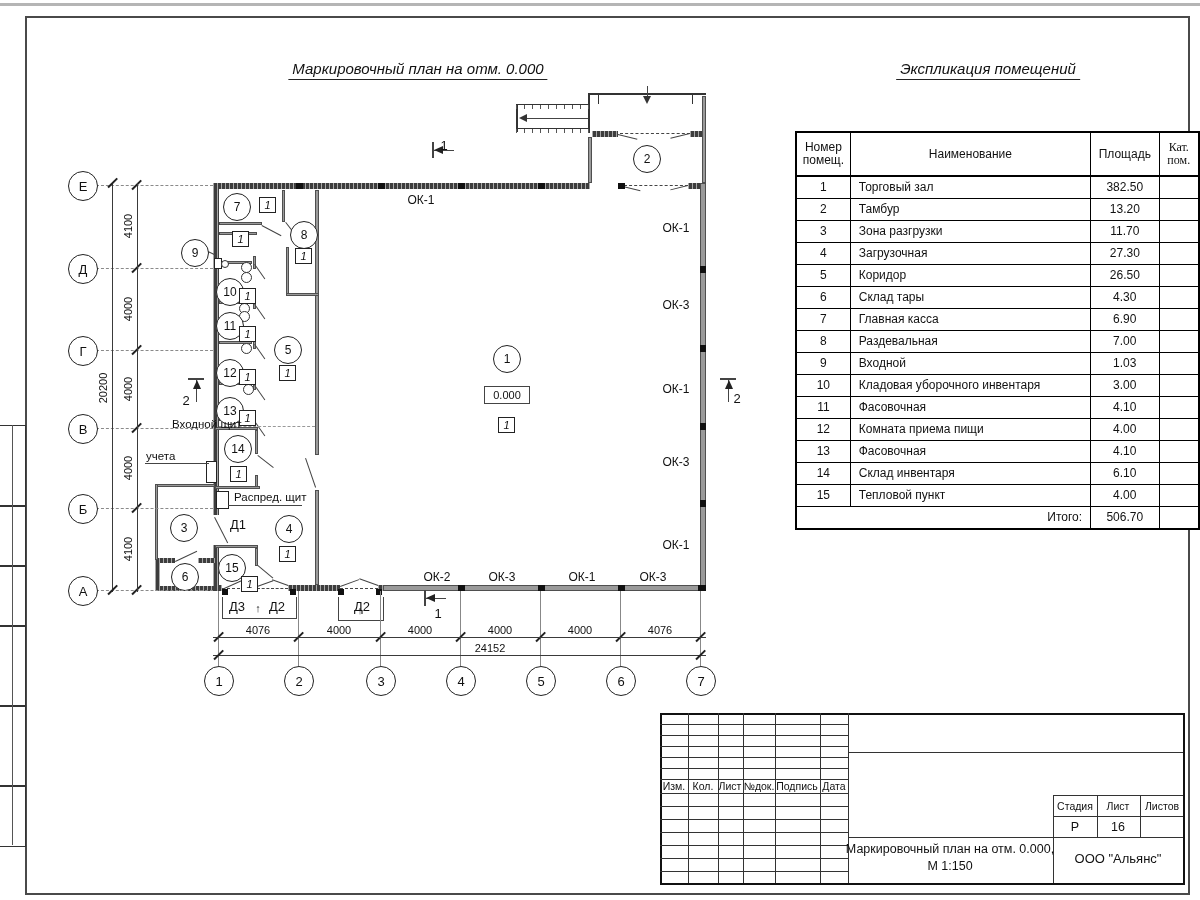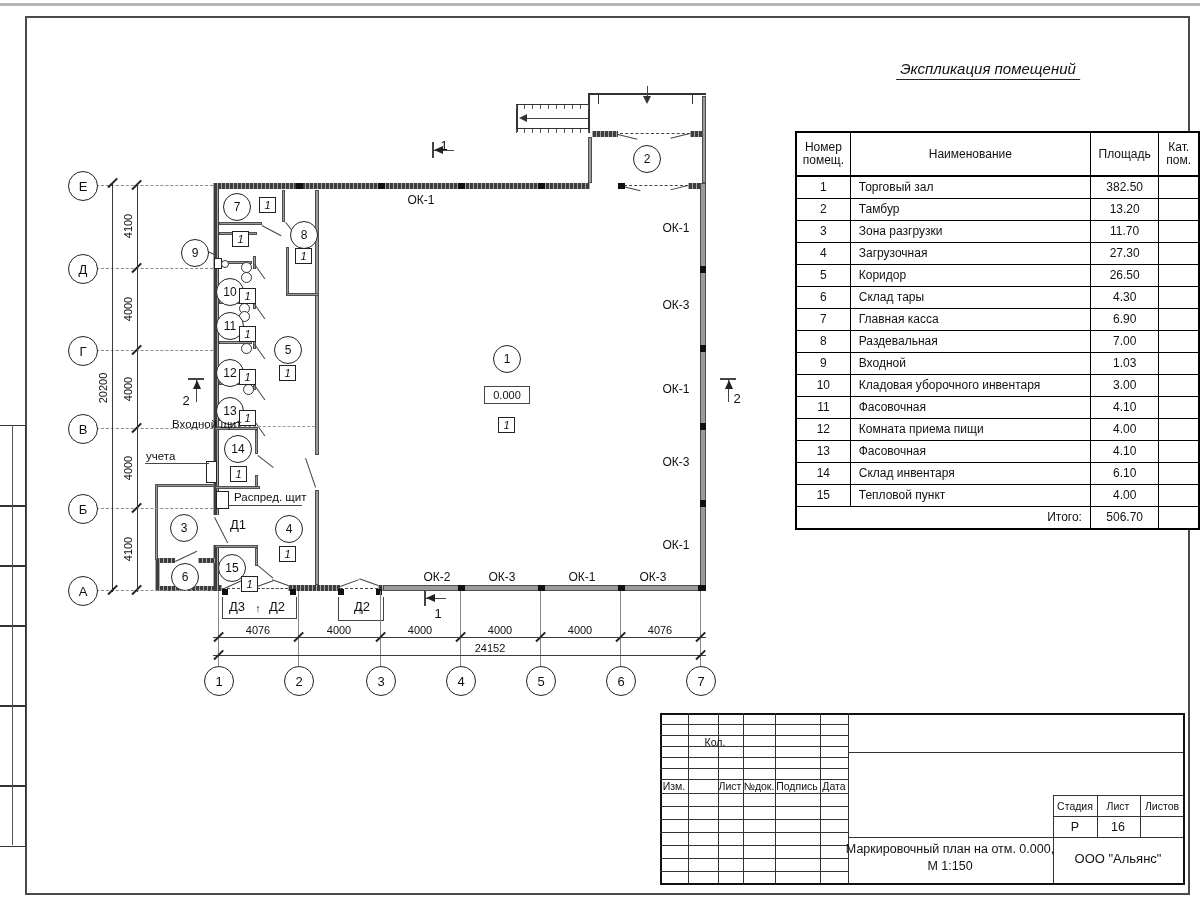--- a/index.html
+++ b/index.html
@@ -59,30 +59,31 @@
 <div>
   <div class="stampbox" style="left:-1px;top:425px;width:25px;height:80px;"></div>
   <div class="stampbox" style="left:-1px;top:505px;width:25px;height:60px;"></div>
   <div class="stampbox" style="left:-1px;top:565px;width:25px;height:60px;"></div>
   <div class="stampbox" style="left:-1px;top:625px;width:25px;height:80px;"></div>
   <div class="stampbox" style="left:-1px;top:705px;width:25px;height:80px;"></div>
   <div class="stampbox" style="left:-1px;top:785px;width:25px;height:60px;"></div>
   <div class="thin" style="left:12px;top:425px;width:1px;height:420px;background:#555;"></div>
 </div>
 
+<div class="title-it" style="left:418px;top:60px;">Маркировочный план на отм. 0.000</div>
 <div class="title-it" style="left:988px;top:60px;">Экспликация помещений</div>
 
 <div id="expl">
   <table>
         <thead>
           <tr class="hdr" id="expl-head">
             <th style="width: 45px;">Номер помещ.</th>
             <th style="width: 242px;">Наименование</th>
             <th style="width: 60px;">Площадь</th>
-            <th style="width: 31px;">Кат. пом.</th>
+            <th style="width: 31px; font-family: Liberation Serif, serif;">Кат. пом.</th>
           </tr>
         </thead>
         <tbody id="expl-body">
           <tr>
             <td class="c">1</td>
             <td class="l">Торговый зал</td>
             <td class="c">382.50</td>
             <td></td>
           </tr>
           <tr>
@@ -438,21 +439,21 @@
       <div class="tbline" style="left: 660px; top: 768px; width: 188px; height: 1px; background: rgb(51, 51, 51);"></div>
       <div class="tbline" style="left: 660px; top: 779px; width: 188px; height: 1px; background: rgb(51, 51, 51);"></div>
       <div class="tbline" style="left: 660px; top: 793px; width: 188px; height: 1px; background: rgb(51, 51, 51);"></div>
       <div class="tbline" style="left: 660px; top: 806px; width: 188px; height: 1px; background: rgb(51, 51, 51);"></div>
       <div class="tbline" style="left: 660px; top: 819px; width: 188px; height: 1px; background: rgb(51, 51, 51);"></div>
       <div class="tbline" style="left: 660px; top: 832px; width: 188px; height: 1px; background: rgb(51, 51, 51);"></div>
       <div class="tbline" style="left: 660px; top: 845px; width: 188px; height: 1px; background: rgb(51, 51, 51);"></div>
       <div class="tbline" style="left: 660px; top: 858px; width: 188px; height: 1px; background: rgb(51, 51, 51);"></div>
       <div class="tbline" style="left: 660px; top: 871px; width: 188px; height: 1px; background: rgb(51, 51, 51);"></div>
       <div class="tbtxt" style="left: 674px; top: 786px;">Изм.</div>
-      <div class="tbtxt" style="left: 703px; top: 742px; margin-left: 12px;">Кол.</div>
+      <div class="tbtxt" style="left: 703px; top: 786px;">Кол.</div>
       <div class="tbtxt" style="left: 730px; top: 786px;">Лист</div>
       <div class="tbtxt" style="left: 759px; top: 786px;">№док.</div>
       <div class="tbtxt" style="left: 797px; top: 786px;">Подпись</div>
       <div class="tbtxt" style="left: 834px; top: 786px;">Дата</div>
       <div class="tbline" style="left: 848px; top: 752px; width: 335px; height: 1px; background: rgb(51, 51, 51);"></div>
       <div class="tbline" style="left: 848px; top: 837px; width: 335px; height: 1px; background: rgb(51, 51, 51);"></div>
       <div class="tbline" style="left: 1053px; top: 795px; width: 1px; height: 88px; background: rgb(51, 51, 51);"></div>
       <div class="tbline" style="left: 1053px; top: 795px; width: 130px; height: 1px; background: rgb(51, 51, 51);"></div>
       <div class="tbline" style="left: 1053px; top: 816px; width: 130px; height: 1px; background: rgb(51, 51, 51);"></div>
       <div class="tbline" style="left: 1097px; top: 795px; width: 1px; height: 42px; background: rgb(51, 51, 51);"></div>

